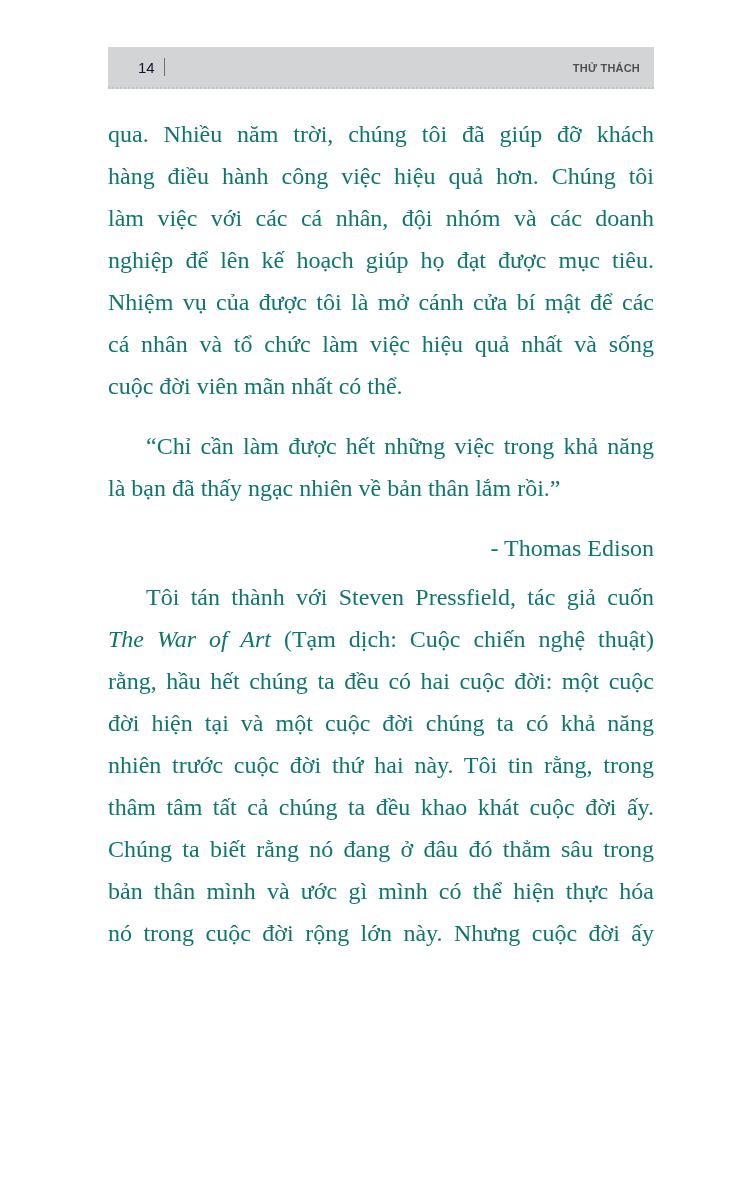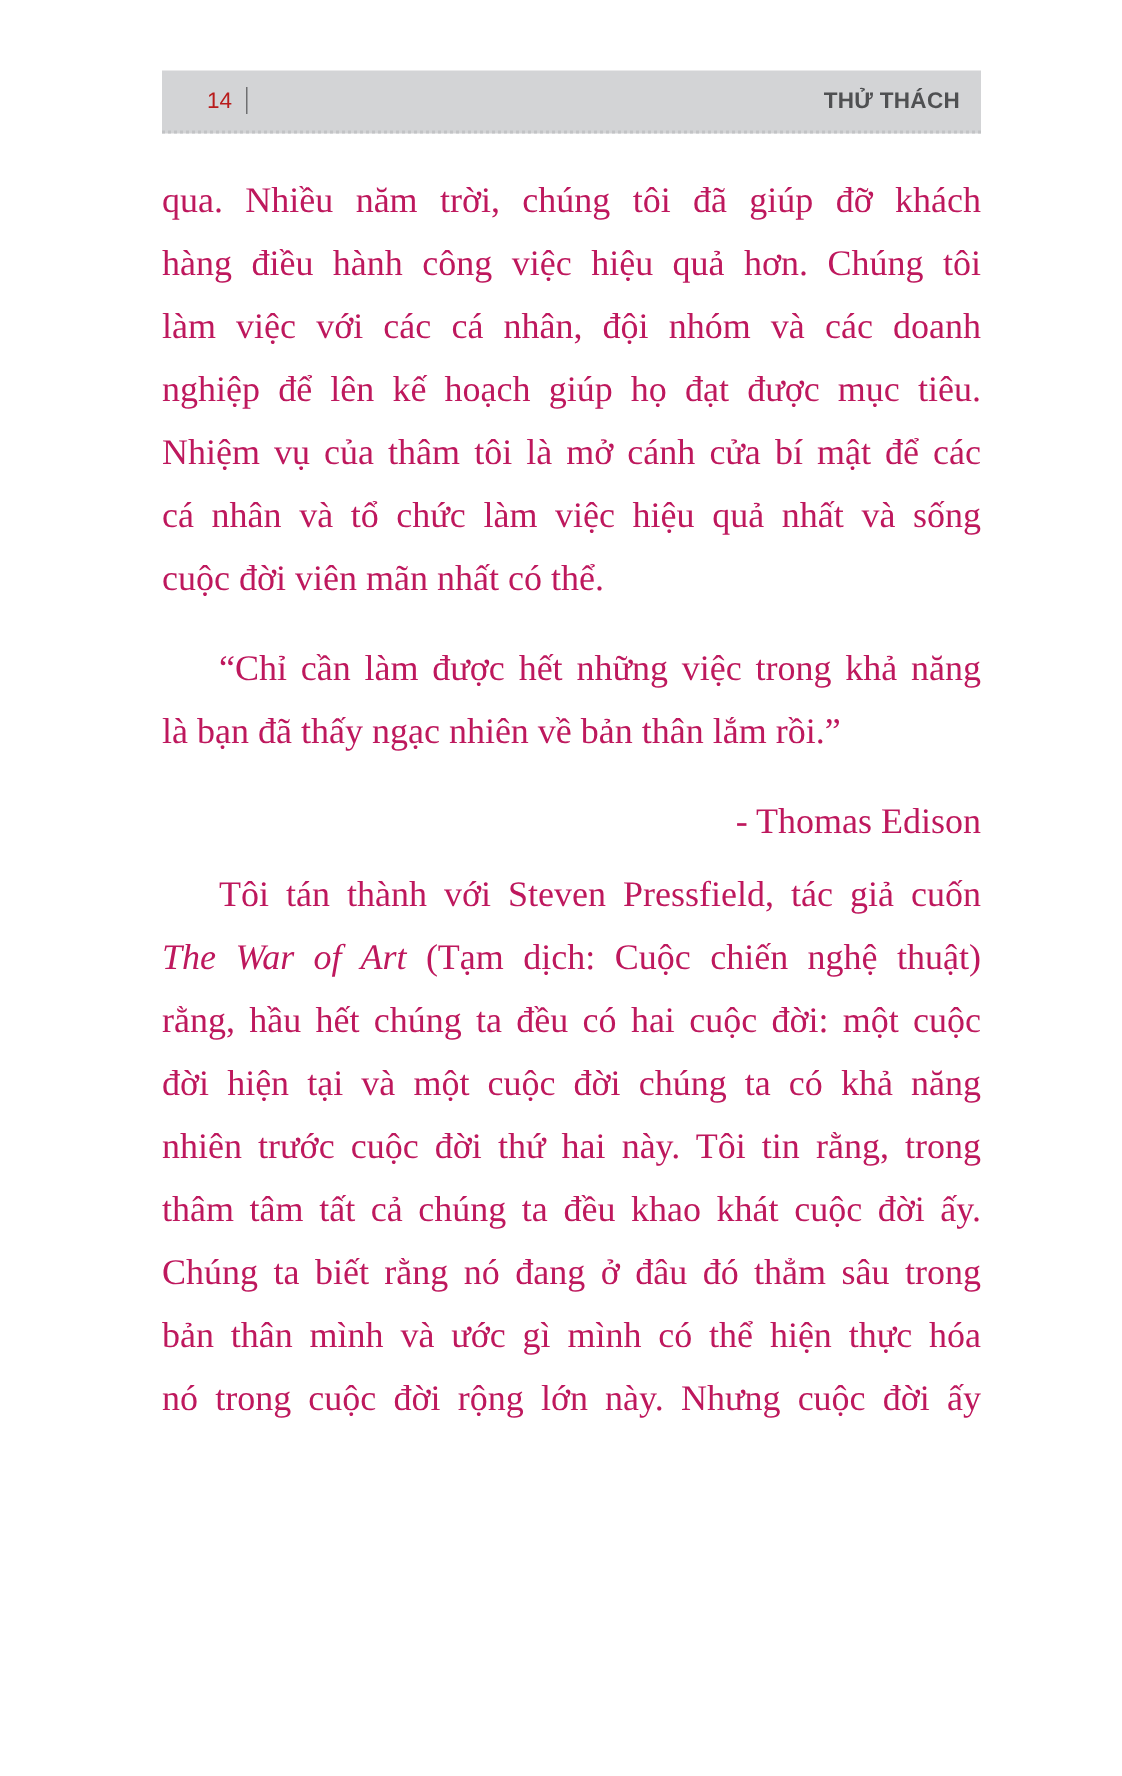--- a/index.html
+++ b/index.html
@@ -22,49 +22,49 @@
       background: #d3d4d6;
       border-bottom: 2px dotted #c2c3c5;
       box-sizing: border-box;
     }
     .page-number {
       position: absolute;
       left: 30px;
       top: 12px;
       font-family: "Liberation Sans", sans-serif;
       font-size: 15px;
-      color: #b91c1c;
+      color: #0f172a;
       line-height: 18px;
     }
     .page-divider {
       position: absolute;
       left: 56px;
       top: 11px;
       width: 1px;
       height: 18px;
       background: #6e6f71;
     }
     .chapter-title {
       position: absolute;
       right: 14px;
       top: 14px;
       font-family: "Liberation Sans", sans-serif;
-      font-size: 15px;
+      font-size: 11px;
       font-weight: bold;
       color: #4f5052;
       letter-spacing: 0.2px;
       line-height: 14px;
     }
     .body-text {
       position: absolute;
       left: 108px;
       width: 546px;
       font-family: "Liberation Serif", serif;
       font-size: 24px;
-      color: #be185d;
+      color: #0f766e;
       line-height: 42px;
     }
     .line {
       display: block;
       text-align: justify;
       text-align-last: justify;
       white-space: nowrap;
       height: 42px;
     }
     .line.last {
@@ -90,21 +90,21 @@
   <span class="page-number">14</span>
   <span class="page-divider"></span>
   <span class="chapter-title">THỬ THÁCH</span>
 </div>
 
 <div class="body-text" id="para1">
   <span class="line">qua. Nhiều năm trời, chúng tôi đã giúp đỡ khách</span>
   <span class="line">hàng điều hành công việc hiệu quả hơn. Chúng tôi</span>
   <span class="line">làm việc với các cá nhân, đội nhóm và các doanh</span>
   <span class="line">nghiệp để lên kế hoạch giúp họ đạt được mục tiêu.</span>
-  <span class="line">Nhiệm vụ của thâm tôi là mở cánh cửa bí mật để các</span>
+  <span class="line">Nhiệm vụ của được tôi là mở cánh cửa bí mật để các</span>
   <span class="line">cá nhân và tổ chức làm việc hiệu quả nhất và sống</span>
   <span class="line last">cuộc đời viên mãn nhất có thể.</span>
 </div>
 
 <div class="body-text italic" id="quote">
   <span class="line indent">“Chỉ cần làm được hết những việc trong khả năng</span>
   <span class="line last">là bạn đã thấy ngạc nhiên về bản thân lắm rồi.”</span>
 </div>
 
 <div class="body-text" id="attribution">

